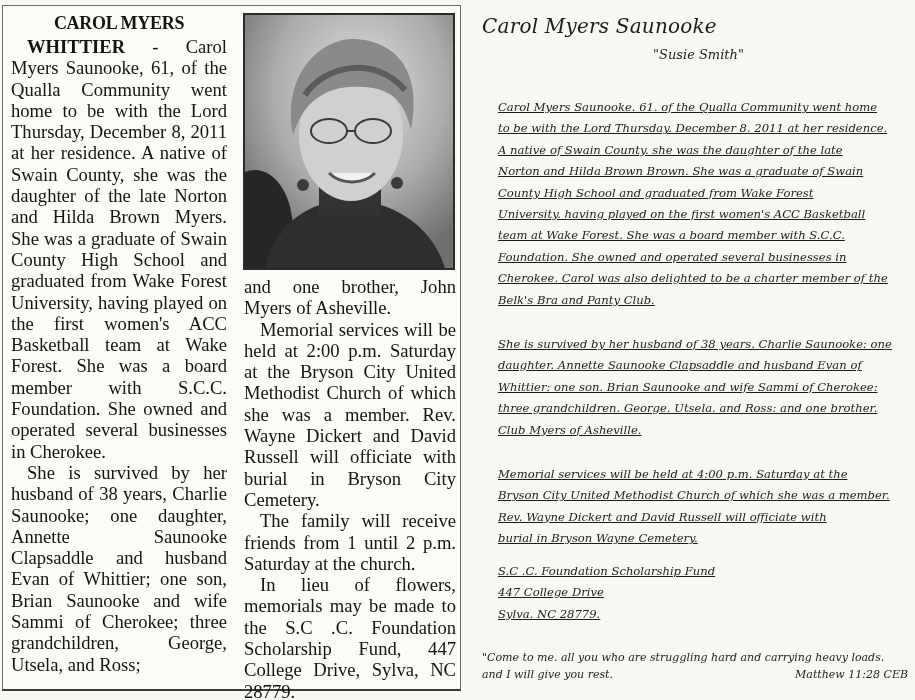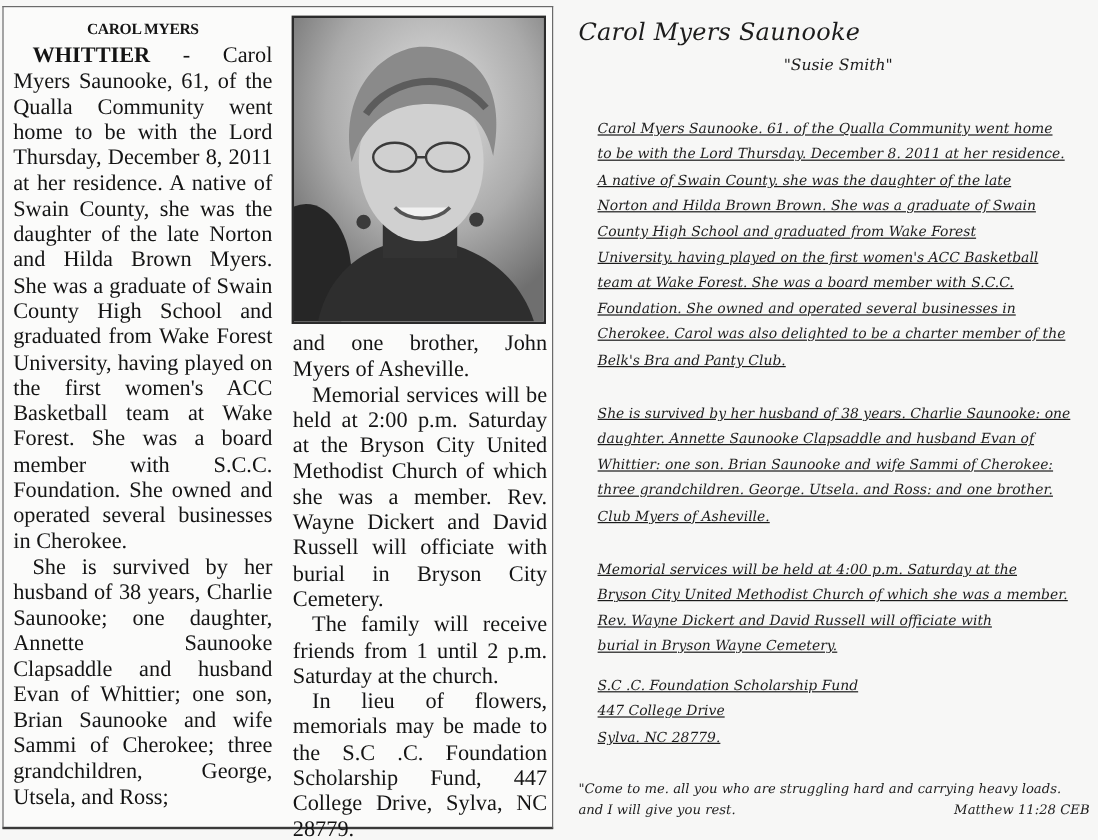--- a/index.html
+++ b/index.html
@@ -19,21 +19,21 @@
       background: #fbfbfa;
       box-sizing: border-box;
     }
     .col1 {
       position: absolute; left: 8px; top: 4px; width: 216px;
       font-size: 18.6px; line-height: 21.3px;
       text-align: justify;
     }
     .headline {
       text-align: center; font-weight: bold;
-      font-size: 13px; line-height: 23px;
+      font-size: 18px; line-height: 23px;
       letter-spacing: -0.3px; margin: 2px 0 1px 0;
     }
     .dateline { font-weight: bold; }
     .col1 p, .col2 p { margin: 0; text-indent: 16px; }
     .col1 p.first { text-indent: 16px; }
     .photo {
       position: absolute; left: 240px; top: 7px;
       width: 212px; height: 257px;
       border: 2px solid #2b2b2b; box-sizing: border-box;
       overflow: hidden;

